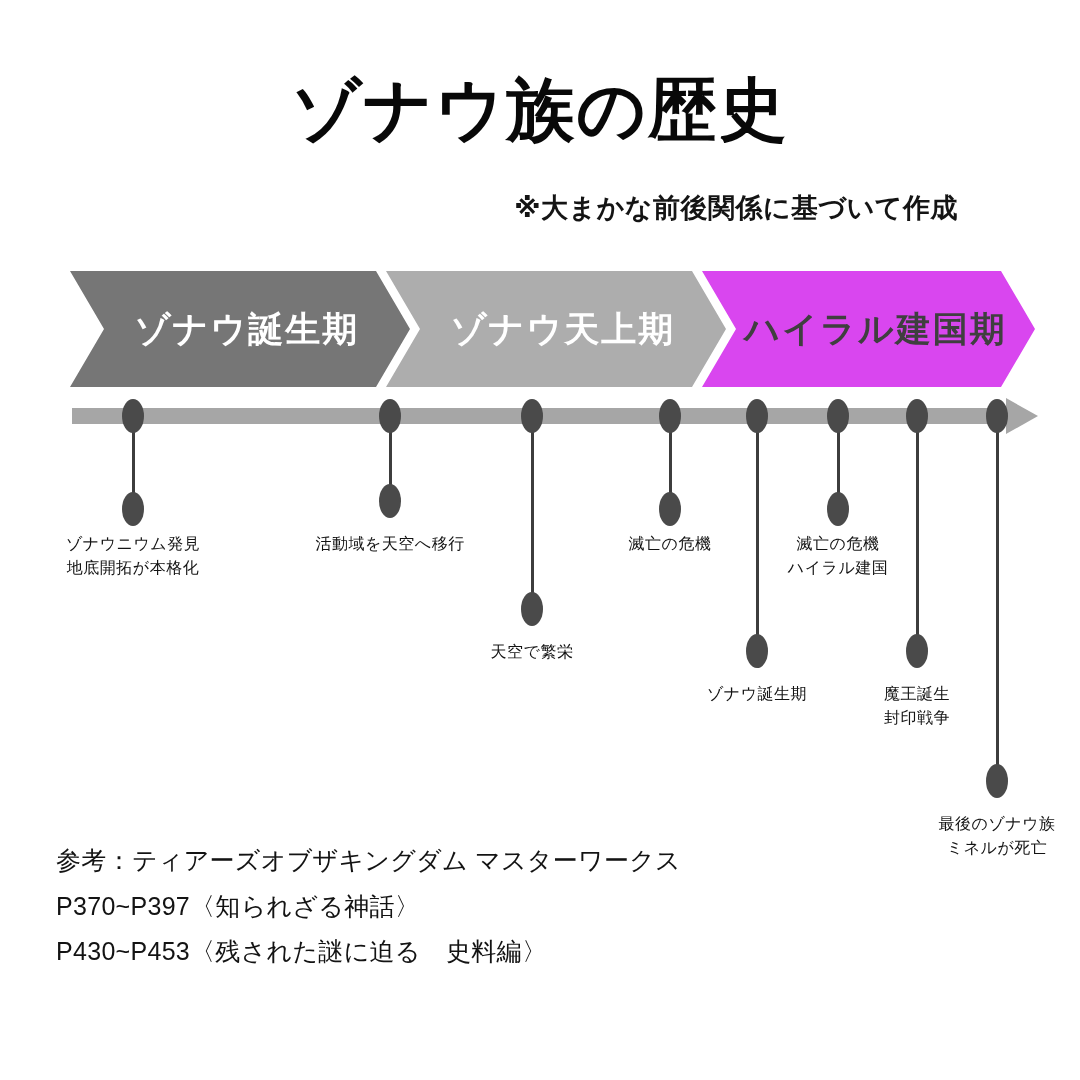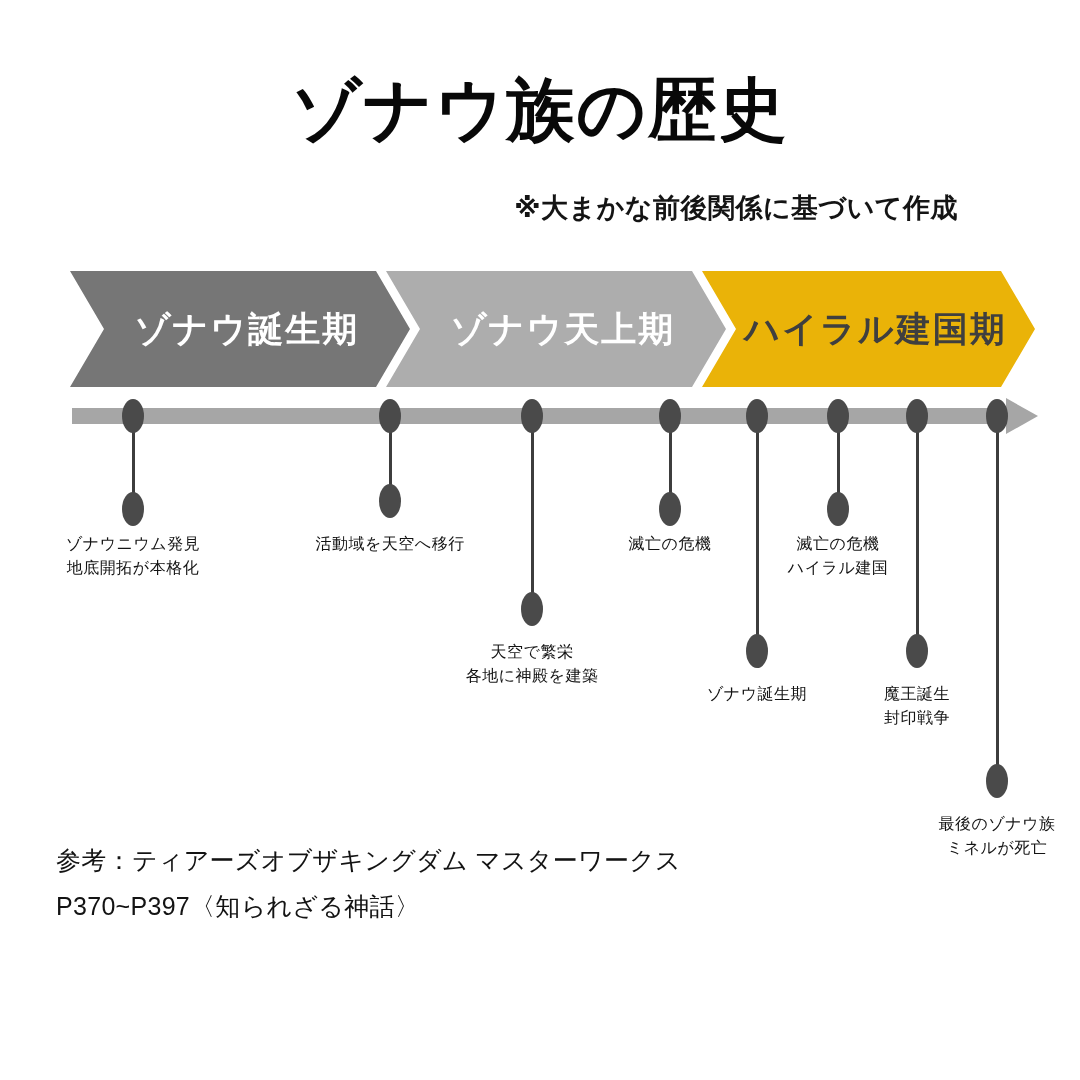--- a/index.html
+++ b/index.html
@@ -180,21 +180,21 @@
   <div id="title">ゾナウ族の歴史</div>
   <div id="subtitle">※大まかな前後関係に基づいて作成</div>
 
   <div id="phase-band">
     <div class="phase phase-1" style="background: rgb(118, 118, 118);">
       <span class="phase-label" style="color: rgb(255, 255, 255);">ゾナウ誕生期</span>
     </div>
     <div class="phase phase-2" style="background: rgb(173, 173, 173);">
       <span class="phase-label" style="color: rgb(255, 255, 255); text-align: center;">ゾナウ天上期</span>
     </div>
-    <div class="phase phase-3" style="background: #eab308;">
+    <div class="phase phase-3" style="background: #d946ef;">
       <span class="phase-label" style="color: rgb(63, 63, 63);">ハイラル建国期</span>
     </div>
   </div>
 
   <div id="axis-line" style="background: rgb(166, 166, 166);"></div>
   <div id="axis-arrow" style="border-left-color: rgb(166, 166, 166);"></div>
 
   <div id="events-layer">
       <div class="event">
         <div class="stem" style="left: 131.5px; top: 416px; height: 102px; background: rgb(61, 61, 61);"></div>
@@ -212,21 +212,20 @@
         <div class="evt-label" style="left: 390px; top: 532px;">
           <div>活動域を天空へ移行</div>
         </div>
       </div>
       <div class="event">
         <div class="stem" style="left: 530.5px; top: 416px; height: 202px; background: rgb(61, 61, 61);"></div>
         <div class="dot-top" style="left: 521px; background: rgb(74, 74, 74);"></div>
         <div class="dot-bot" style="left: 521px; top: 592px; background: rgb(74, 74, 74);"></div>
         <div class="evt-label" style="left: 532px; top: 640px;">
           <div>天空で繁栄</div>
-          <div>各地に神殿を建築</div>
         </div>
       </div>
       <div class="event">
         <div class="stem" style="left: 668.5px; top: 416px; height: 102px; background: rgb(61, 61, 61);"></div>
         <div class="dot-top" style="left: 659px; background: rgb(74, 74, 74);"></div>
         <div class="dot-bot" style="left: 659px; top: 492px; background: rgb(74, 74, 74);"></div>
         <div class="evt-label" style="left: 670px; top: 532px;">
           <div>滅亡の危機</div>
         </div>
       </div>
@@ -263,15 +262,16 @@
         <div class="evt-label" style="left: 997px; top: 812px;">
           <div>最後のゾナウ族</div>
           <div>ミネルが死亡</div>
         </div>
       </div>
     </div>
 
   <div id="refs">
       <div>参考：ティアーズオブザキングダム マスターワークス</div>
       <div>P370~P397〈知られざる神話〉</div>
+      <div>P430~P453〈残された謎に迫る　史料編〉</div>
     </div>
 
 </div>
 
 </body></html>

